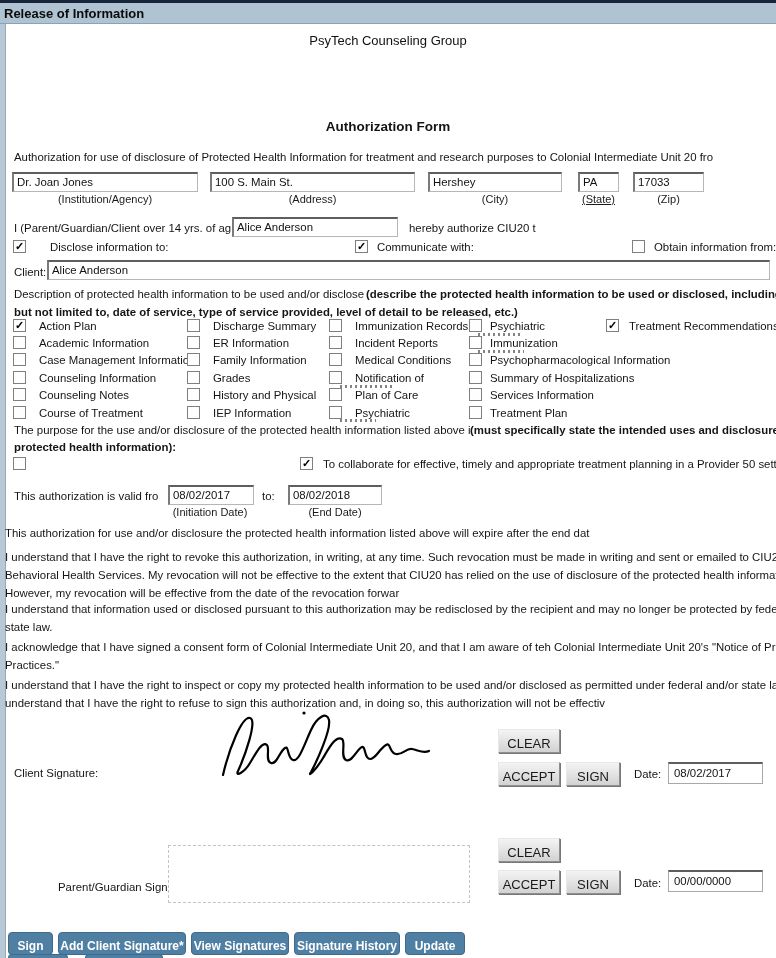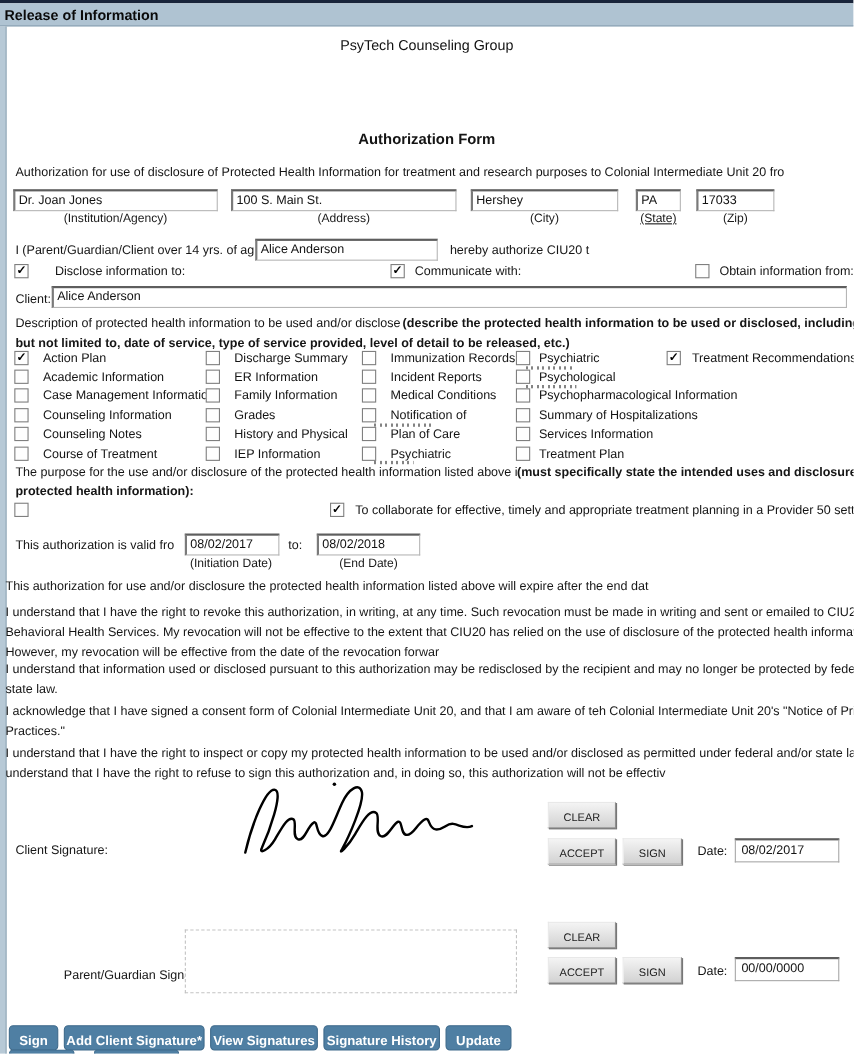--- a/index.html
+++ b/index.html
@@ -24,21 +24,21 @@
 
   .cb { position:absolute; width:13px; height:13px; background:#fefefe; border:1px solid #7f7f7f; font-size:11px; font-weight:bold; line-height:11px; text-align:center; color:#000; }
   .cb.checked { }
   .cblabel { position:absolute; font-size:11.4px; white-space:nowrap; }
 
   .frag { position:absolute; height:3px; background:repeating-linear-gradient(90deg,#5a5a5a 0 2px,transparent 2px 5px); opacity:.75; }
 
   .para { position:absolute; left:5px; font-size:11.4px; line-height:18px; color:#151515; }
   .para div { white-space:nowrap; }
 
-  .btn-gray { position:absolute; background:linear-gradient(#f4f4f4,#d2d2d2); border:1px solid #8f8f8f; border-top-color:#e8e8e8; border-left-color:#e8e8e8; box-shadow:1px 1px 0 #777; font-family:"Liberation Sans",sans-serif; font-size:10px; color:#1a1a1a; text-align:center; padding-top:5px; cursor:pointer; }
+  .btn-gray { position:absolute; background:linear-gradient(#f4f4f4,#d2d2d2); border:1px solid #8f8f8f; border-top-color:#e8e8e8; border-left-color:#e8e8e8; box-shadow:1px 1px 0 #777; font-family:"Liberation Sans",sans-serif; font-size:13px; color:#1a1a1a; text-align:center; padding-top:5px; cursor:pointer; }
   .sigpad-empty { position:absolute; border:1px dashed #c3c3c3; background:#fff; }
   .datefield { position:absolute; background:#fff; border:1px solid #a8a8a8; border-top:2px solid #5e5e5e; font-size:11.4px; padding:3px 0 0 5px; height:22px; }
 
   .toolbar-btn { position:absolute; background:#4f7fa3; border:1px solid #3f6a8b; border-radius:4px; color:#fff; font-family:"Liberation Sans",sans-serif; font-size:12px; font-weight:bold; text-align:center; height:23px; padding-top:4px; cursor:pointer; }
   .toolbar-btn.partial { height:4px; padding:0; overflow:hidden; border-bottom:none; border-radius:4px 4px 0 0; }
 
   svg.sig { position:absolute; }
 </style>
 </head>
 <body>
@@ -123,21 +123,21 @@
   <span class="cb" style="left:329px; top:388px;"></span>
   <span class="cblabel" style="left:355px; top:389px;">Plan of Care</span>
   <span class="cb" style="left:329px; top:406px;"></span>
   <span class="cblabel" style="left:355px; top:407px;">Psychiatric</span>
   <span class="frag" style="left:340px; top:419px; width:36px;"></span>
 
   <span class="cb" style="left:469px; top:319px;"></span>
   <span class="cblabel" style="left:490px; top:320px;">Psychiatric</span>
   <span class="frag" style="left:478px; top:333px; width:42px;"></span>
   <span class="cb" style="left:469px; top:336px;"></span>
-  <span class="cblabel" style="left:490px; top:337px;">Psychological</span>
+  <span class="cblabel" style="left:490px; top:337px;">Immunization</span>
   <span class="frag" style="left:478px; top:350px; width:46px;"></span>
   <span class="cb" style="left:469px; top:353px;"></span>
   <span class="cblabel" style="left:490px; top:354px;">Psychopharmacological Information</span>
   <span class="cb" style="left:469px; top:371px;"></span>
   <span class="cblabel" style="left:490px; top:372px;">Summary of Hospitalizations</span>
   <span class="cb" style="left:469px; top:388px;"></span>
   <span class="cblabel" style="left:490px; top:389px;">Services Information</span>
   <span class="cb" style="left:469px; top:406px;"></span>
   <span class="cblabel" style="left:490px; top:407px;">Treatment Plan</span>
 

